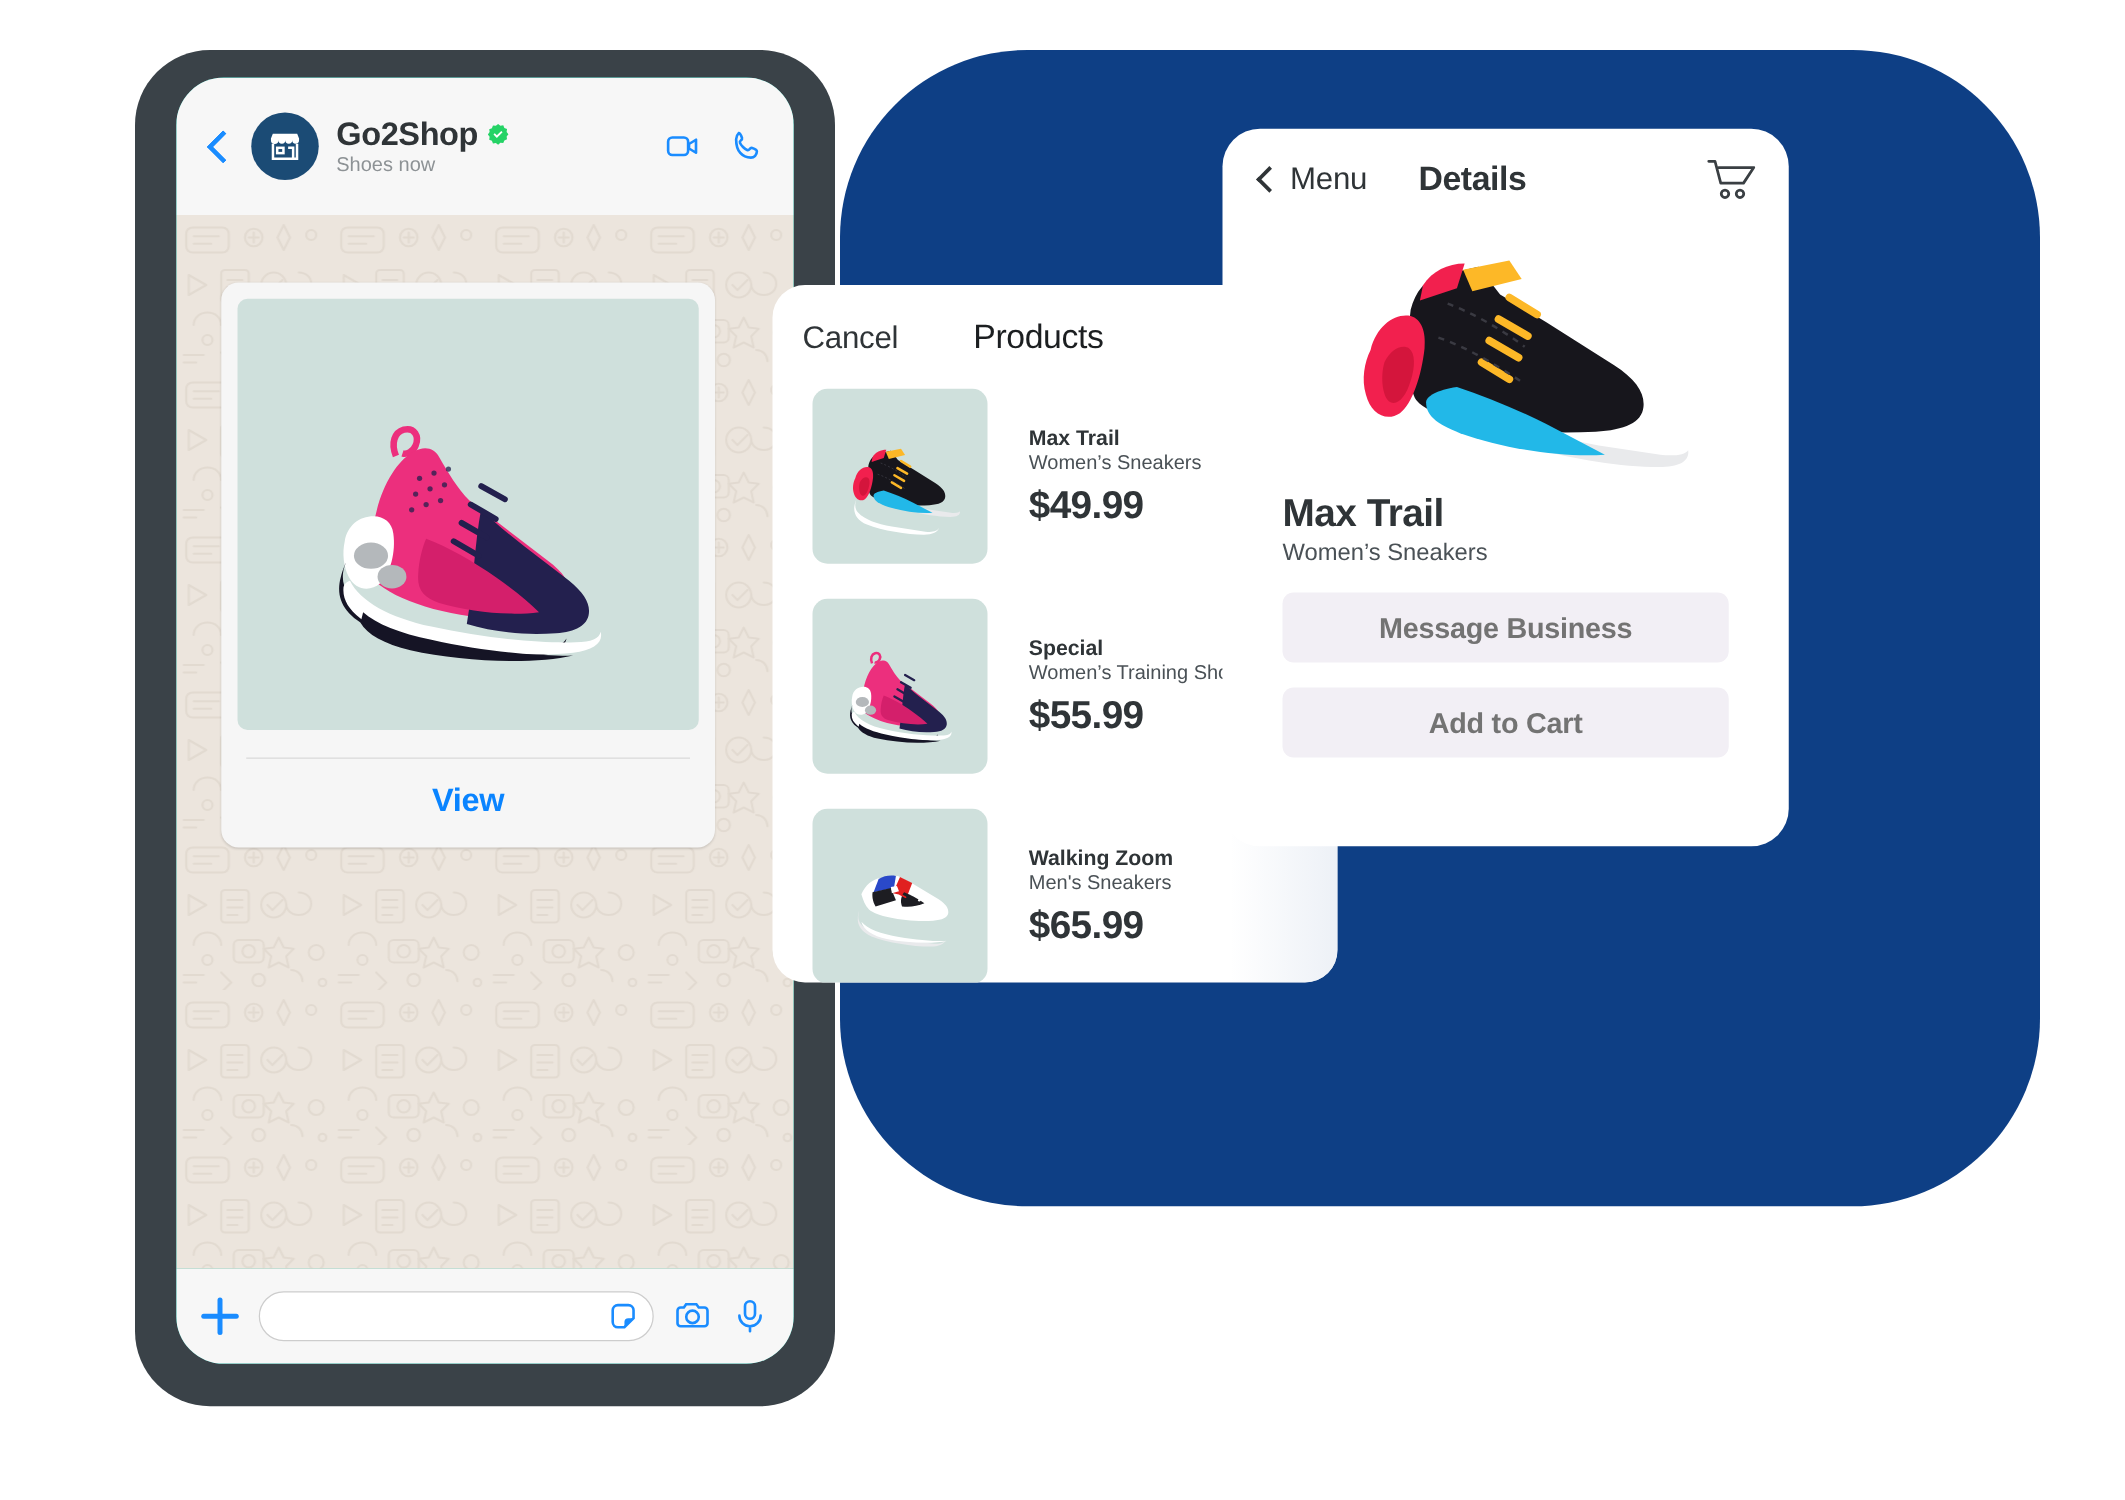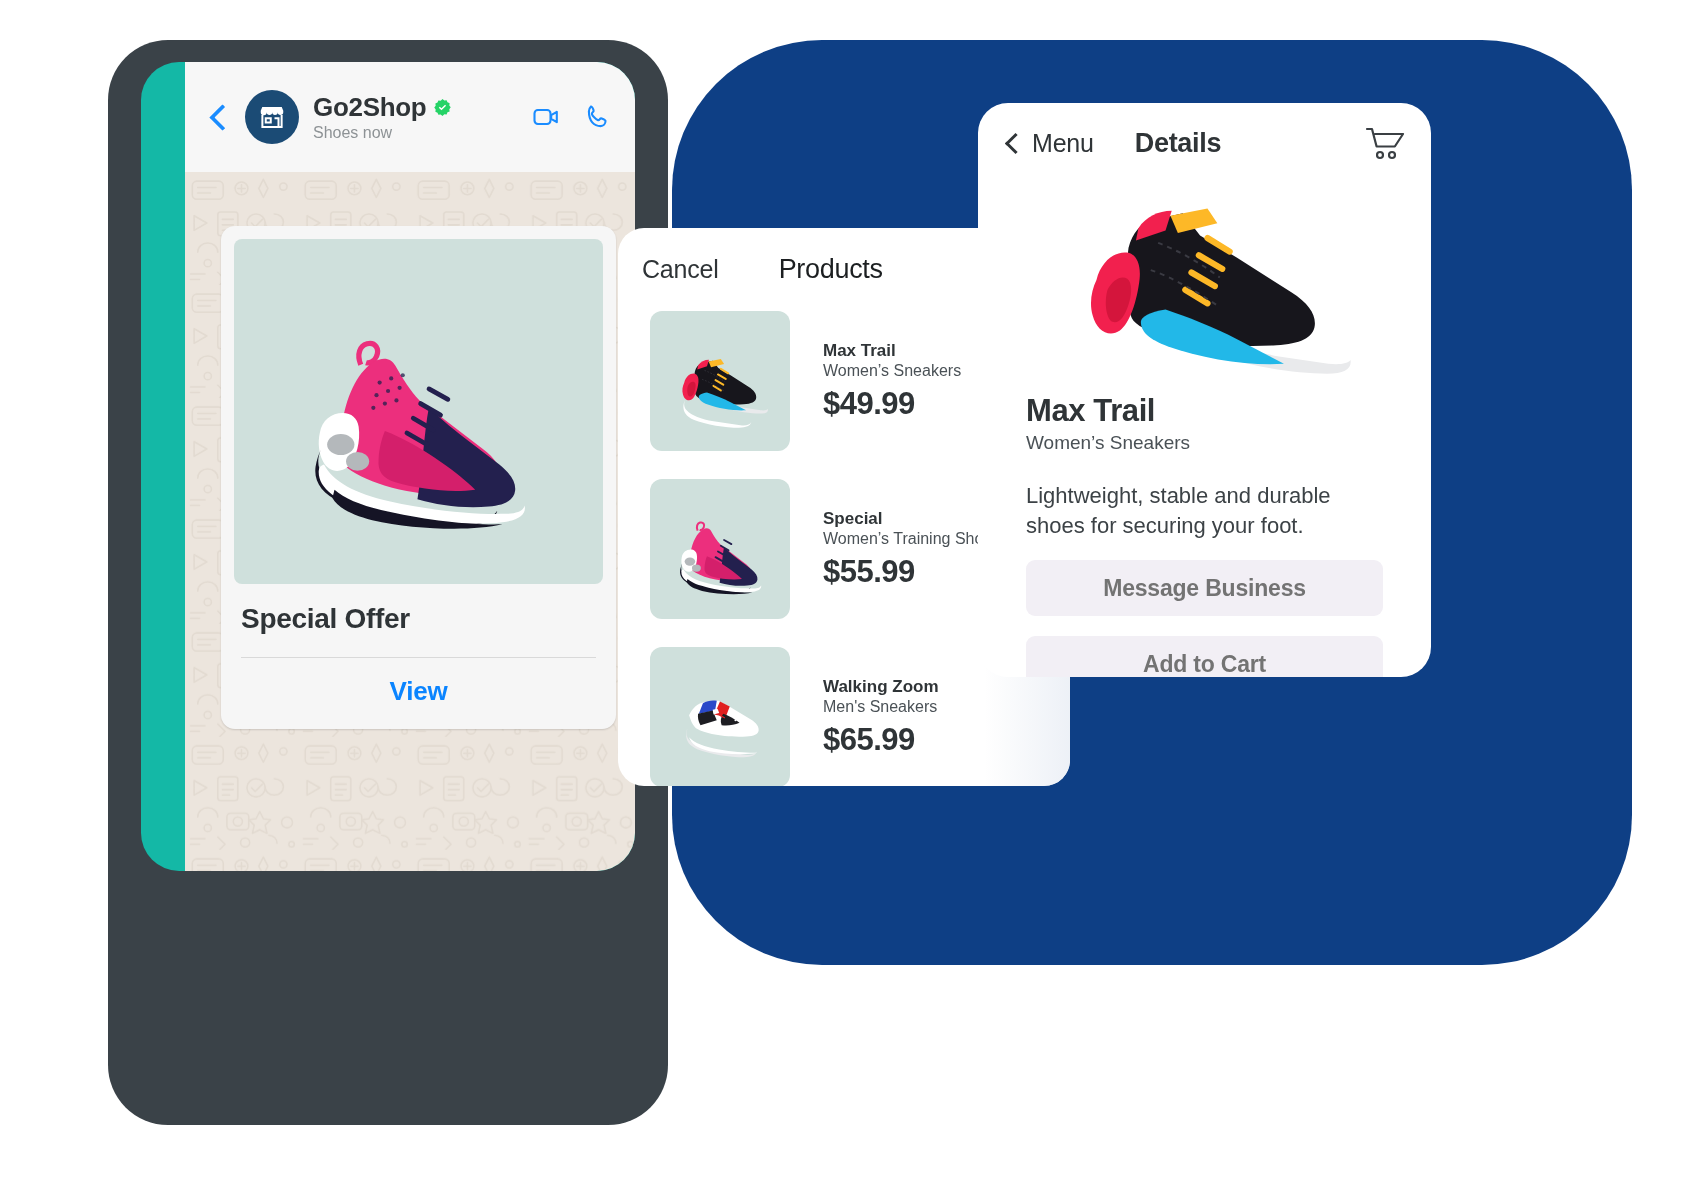--- a/index.html
+++ b/index.html
@@ -26,25 +26,24 @@
     position: absolute;
     left: 108px; top: 40px;
     width: 560px; height: 1085px;
     background: #3a4248;
     border-radius: 60px;
     z-index: 4;
   }
   .phone-screen {
     position: absolute;
     left: 33px; top: 22px;
-    width: 494px; height: 809px;
+    width: 494px; height: 1029px;
     background: #14b8a6;
     border-radius: 38px;
     overflow: hidden;
-    padding-left: 44px;
   }
 
   
   .chat-header {
     position: relative;
     height: 110px;
     background: #f7f7f7;
     display: flex; align-items: center;
     padding: 0 22px;
   }
@@ -320,21 +319,20 @@
                   <circle cx="135" cy="65" r="2"></circle>
                 <circle cx="110" cy="84" r="2"></circle>
                   <circle cx="121" cy="80" r="2"></circle>
                   <circle cx="132" cy="77" r="2"></circle>
                 <circle cx="107" cy="96" r="2"></circle>
                   <circle cx="118" cy="92" r="2"></circle>
                   <circle cx="129" cy="89" r="2"></circle>
               </g>
             </svg>
           </div>
-          <div class="card-title">Special Offer</div>
           <div class="card-divider"></div>
           <div class="card-action">View</div>
         </div>
       </div>
 
       <div class="chat-input-bar">
         <div class="plus-icon"></div>
         <div class="msg-input">
           <input type="text" value="" placeholder="" style="">
           <svg class="sticker-icon" viewBox="0 0 24 24" fill="none" stroke="#1a8cff" stroke-width="2">
@@ -476,19 +474,18 @@
         <g fill="none" stroke="#3a3a42" stroke-width="1.6" stroke-dasharray="4 4">
           <path d="M112 74c16 6 34 16 50 28"></path>
           <path d="M106 96c18 6 38 18 56 30"></path>
         </g>
       </svg>
     </div>
 
     <div class="details-body">
       <div class="details-name">Max Trail</div>
       <div class="details-sub">Women’s Sneakers</div>
-      <div class="details-desc">Lightweight, stable and durable shoes for securing your foot.</div>
       <div class="details-btn">Message Business</div>
       <div class="details-btn">Add to Cart</div>
     </div>
   </div>
 
 </div>
 
 </body></html>

